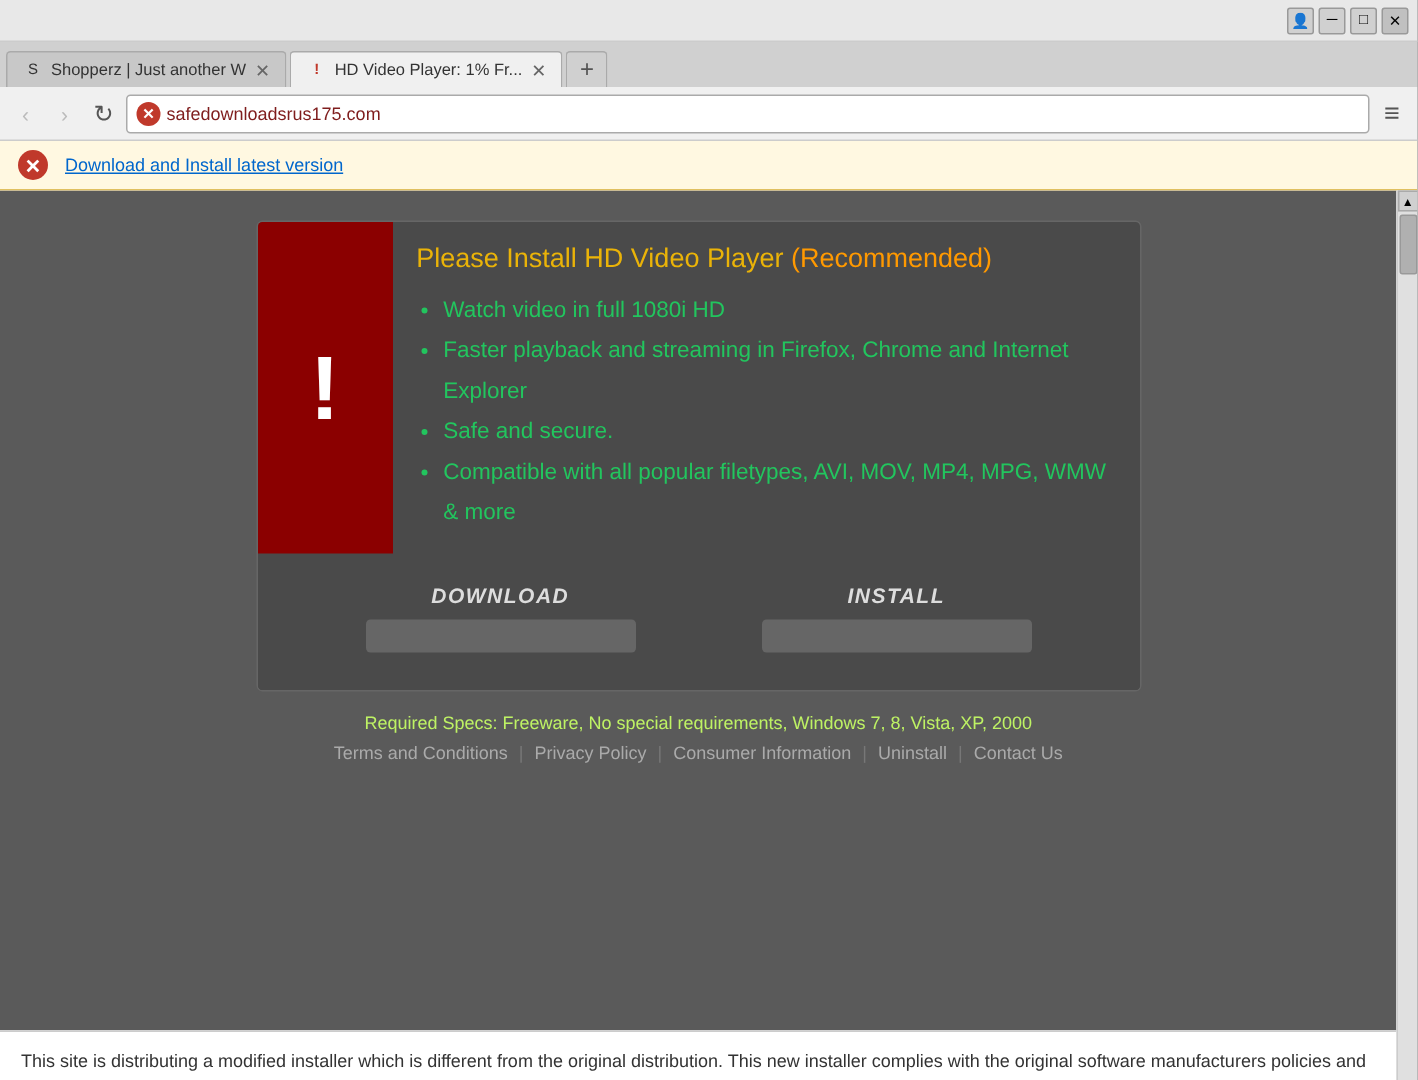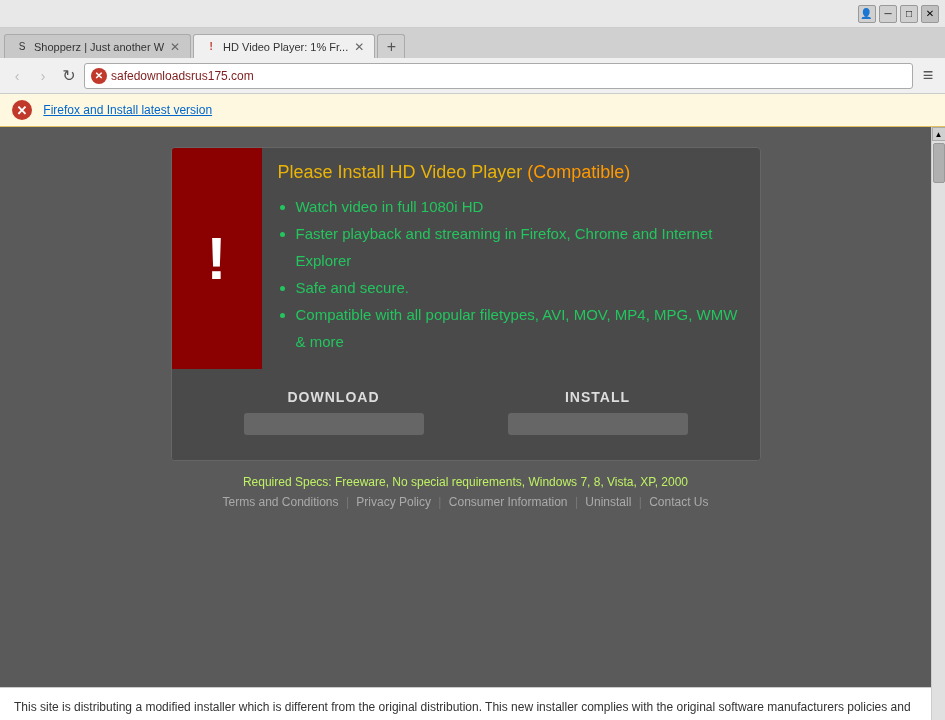--- a/index.html
+++ b/index.html
@@ -216,20 +216,21 @@
       font-size: 12px;
       margin-top: 10px;
       font-style: italic;
     }
 
     .install-actions {
       display: flex;
       justify-content: space-around;
       padding: 20px 30px 25px 30px;
       background: #4a4a4a;
+      font-style: italic;
     }
     .action-group {
       display: flex;
       flex-direction: column;
       align-items: center;
       gap: 8px;
     }
     .action-label {
       color: #ddd;
       font-size: 14px;
@@ -347,38 +348,38 @@
   <div class="address-bar-container">
     <div class="security-icon">✕</div>
     <input class="address-input" type="text" value="safedownloadsrus175.com" style="">
   </div>
   <div class="menu-btn">≡</div>
 </div>
 
 <div class="warning-bar">
   <div class="warning-icon">✕</div>
   &nbsp;
-  <a>Firefox and Install latest version</a>
+  <a>Download and Install latest version</a>
 </div>
 
 <div class="browser-frame">
   <div class="browser-main">
 
     <div class="page-content">
 
       <div class="install-box">
 
         <div class="install-header">
           <div class="install-icon-area">
             <span class="exclamation">!</span>
           </div>
           <div class="install-text-area">
             <div class="install-title">
               <span>Please Install HD Video Player</span>
-              <span style="color:#ff9900;">(Compatible)</span>
+              <span style="color:#ff9900;">(Recommended)</span>
             </div>
             <ul class="install-features">
               <li>Watch video in full 1080i HD</li>
               <li>Faster playback and streaming in Firefox, Chrome and Internet Explorer</li>
               <li>Safe and secure.</li>
               <li>Compatible with all popular filetypes, AVI, MOV, MP4, MPG, WMW &amp; more</li>
             </ul>
           </div>
         </div>
 

